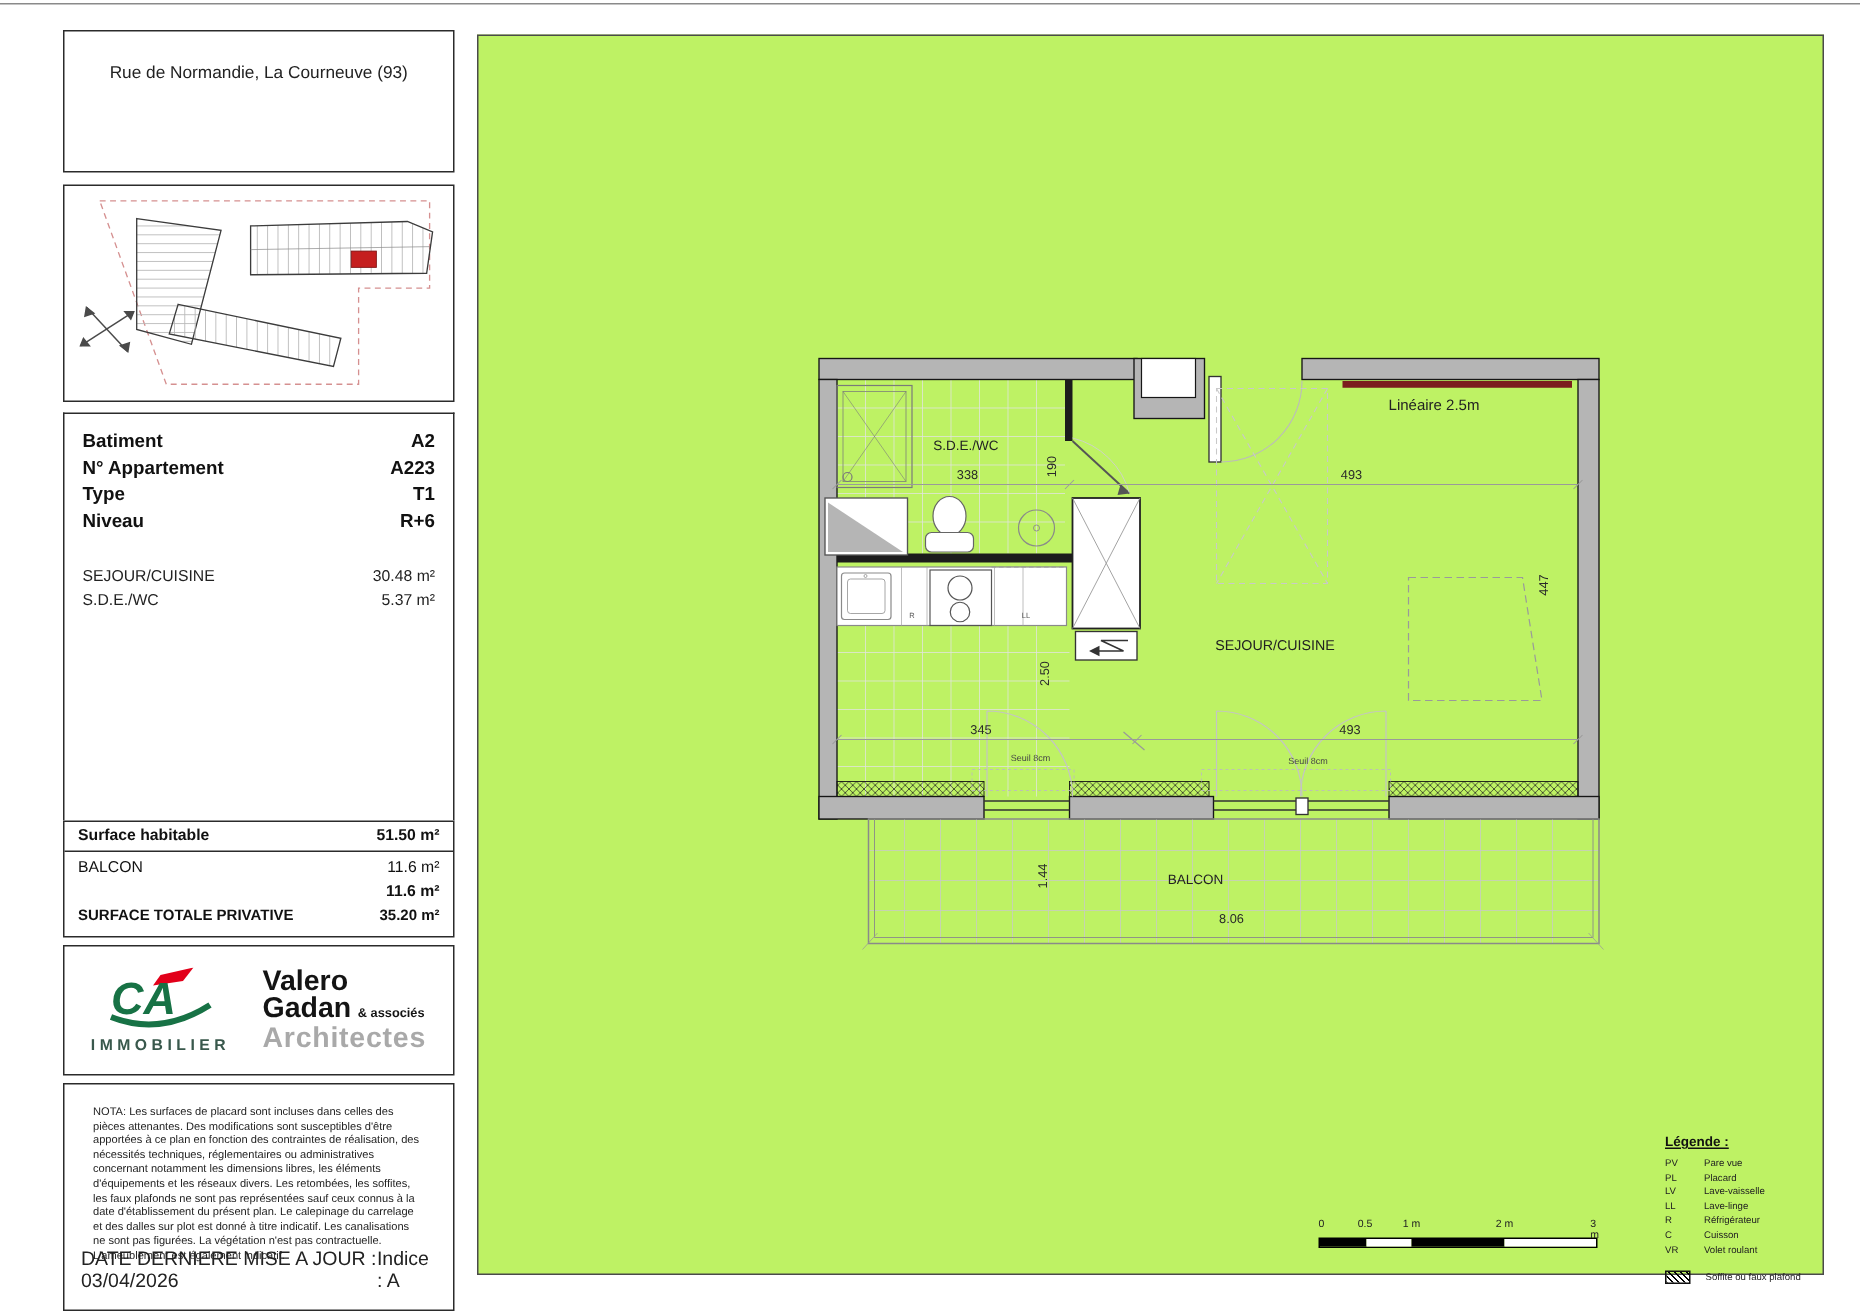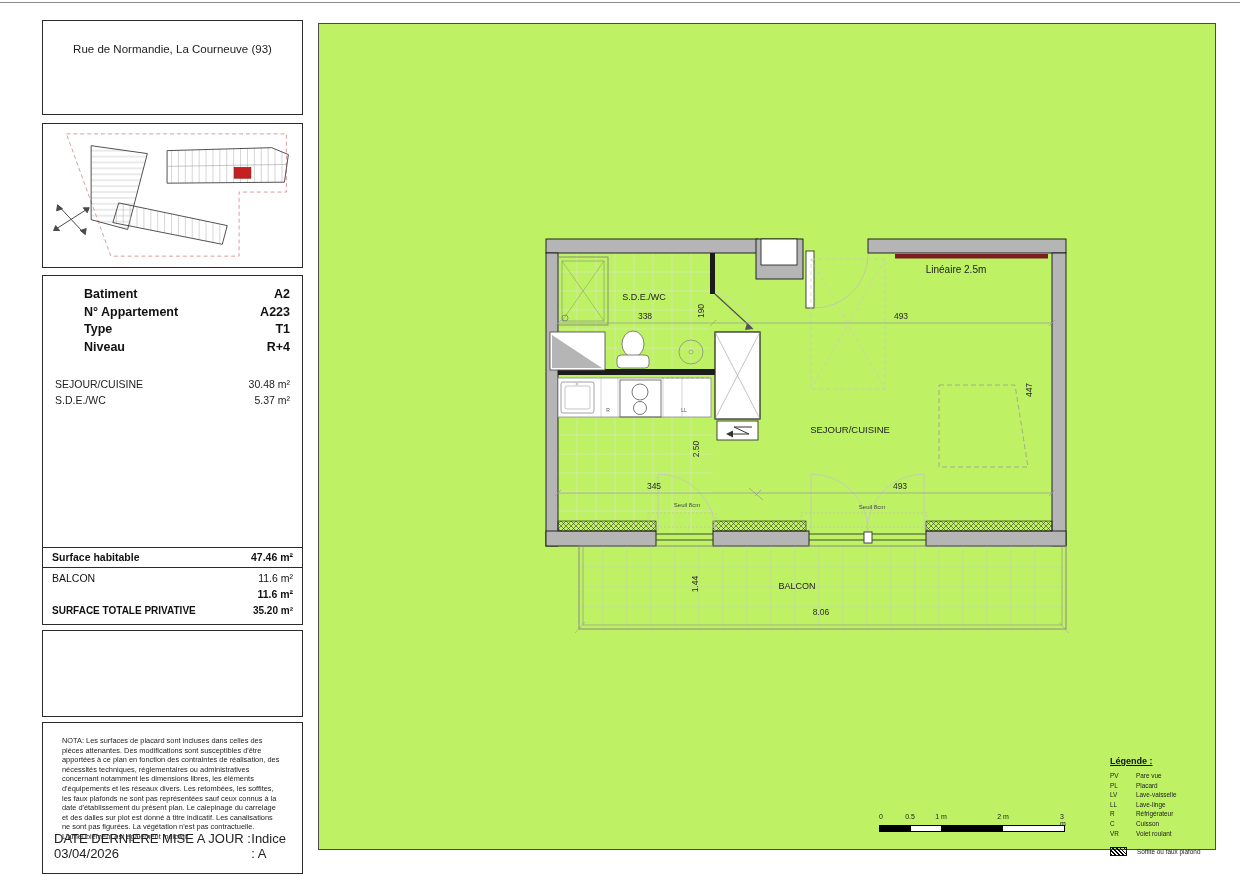--- a/index.html
+++ b/index.html
@@ -11,21 +11,21 @@
   
   .box { position:absolute; left:42px; width:261px; border:1px solid #2b2b2b; background:#fff; }
   .title-box { top:20px; height:95px; text-align:center; }
   .title-box .title { margin-top:14px; font-size:27px; letter-spacing:2px; color:#1c1c1c; }
   .title-box .address { margin-top:22px; font-size:11.5px; color:#222; }
 
   .siteplan-box { top:123px; height:145px; }
   .siteplan-box svg { display:block; width:100%; height:100%; }
 
   .info-box { top:275px; height:272px; padding:10px 12px; border-bottom:none; }
-  .info-row { display:flex; justify-content:space-between; font-weight:bold; font-size:12.5px; line-height:17.5px;margin-left:29px; }
+  .info-row { display:flex; justify-content:space-between; font-weight:bold; font-size:12.5px; line-height:17.5px; }
   .area-rows { margin-top:20px; }
   .area-row { display:flex; justify-content:space-between; font-size:10.5px; line-height:16px; color:#222; }
 
   .surface-box { top:547px; height:78px; font-size:10.5px; }
   .srow { display:flex; justify-content:space-between; padding:2px 9px; }
   .srow.hab { font-weight:bold; border-bottom:1px solid #2b2b2b; padding-top:3px; padding-bottom:4px; }
   .srow.balc { padding-top:4px; }
   .srow.subtotal { justify-content:flex-end; font-weight:bold; }
   .srow.total { font-weight:bold; font-size:10px; padding-top:3px; }
 
@@ -110,53 +110,69 @@
     <div class="info-row">
       <span>N° Appartement</span>
       <span>A223</span>
     </div>
     <div class="info-row">
       <span>Type</span>
       <span>T1</span>
     </div>
     <div class="info-row">
       <span>Niveau</span>
-      <span>R+4</span>
+      <span>R+6</span>
     </div>
     <div class="area-rows">
       <div class="area-row">
         <span>SEJOUR/CUISINE</span>
         <span>30.48 m²</span>
       </div>
       <div class="area-row">
         <span>S.D.E./WC</span>
         <span>5.37 m²</span>
       </div>
     </div>
   </section>
 
   <section class="box surface-box">
     <div class="srow hab">
       <span>Surface habitable</span>
-      <span>47.46 m²</span>
+      <span>51.50 m²</span>
     </div>
     <div class="srow balc">
       <span>BALCON</span>
       <span>11.6 m²</span>
     </div>
     <div class="srow subtotal">
       <span>11.6 m²</span>
     </div>
     <div class="srow total">
       <span>SURFACE TOTALE PRIVATIVE</span>
       <span>35.20 m²</span>
     </div>
   </section>
 
   <section class="box logo-box">
+    <div class="ca-logo">
+      <svg width="86" height="44" viewBox="0 0 86 44">
+        <polygon points="43,5 65,0 58,9 38,12" fill="#e2001a"></polygon>
+        <text x="10" y="31" font-size="30" font-weight="bold" font-style="italic" fill="#177245">CA</text>
+        <path d="M10,33 Q43,46 76,25" stroke="#177245" stroke-width="4" fill="none"></path>
+      </svg>
+      <div class="ca-sub">IMMOBILIER</div>
+    </div>
+    <div class="arch-logo">
+      <div class="arch-n1">Valero</div>
+      <div>
+        <span class="arch-n2">Gadan</span>
+        <span class="arch-assoc">&amp; associés</span>
+      </div>
+      <div class="arch-title">Architectes</div>
+    </div>
   </section>
 
   <section class="box nota-box">
     <p class="nota-text">NOTA: Les surfaces de placard sont incluses dans celles des pièces attenantes. Des modifications sont susceptibles d'être apportées à ce plan en fonction des contraintes de réalisation, des nécessités techniques, réglementaires ou administratives concernant notamment les dimensions libres, les éléments d'équipements et les réseaux divers. Les retombées, les soffites, les faux plafonds ne sont pas représentées sauf ceux connus à la date d'établissement du présent plan. Le calepinage du carrelage et des dalles sur plot est donné à titre indicatif. Les canalisations ne sont pas figurées. La végétation n'est pas contractuelle. L'ameublement est également indicatif.</p>
     <div class="nota-footer">
       <span>DATE DERNIERE MISE A JOUR : 03/04/2026</span>
       <span>Indice : A</span>
     </div>
   </section>
 

